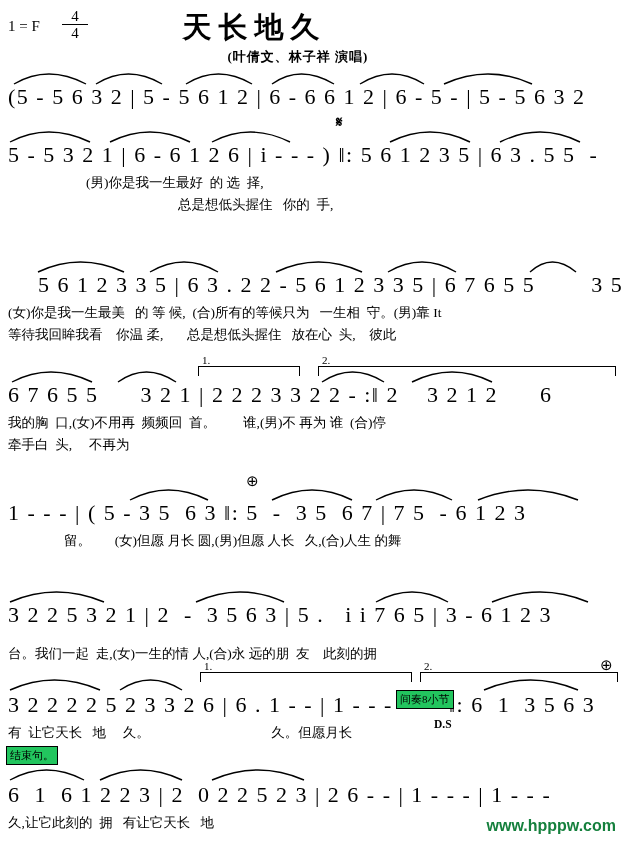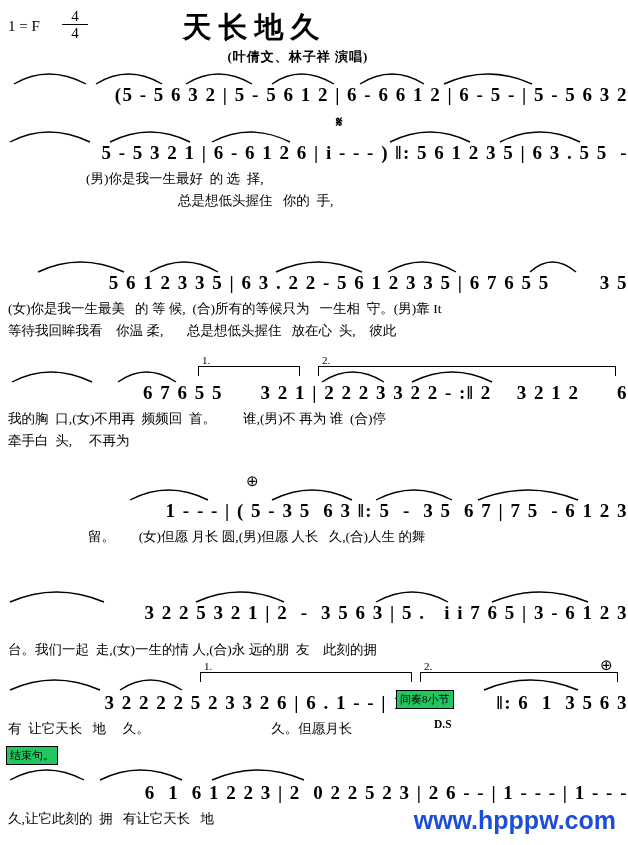--- a/index.html
+++ b/index.html
@@ -69,26 +69,25 @@
     letter-spacing: 1px;
   }
   
   .row {
     position: absolute;
     left: 0;
     width: 628px;
   }
   .notes {
     font-family: "Liberation Serif", serif;
-    font-size: 19px;
-    font-weight: bold;
+    font-size: 22px;
+    font-weight: normal;
     letter-spacing: 1.5px;
     white-space: pre;
     padding-left: 8px;
-    text-align: right;
   }
   .lyric {
     font-family: "Liberation Serif", serif;
     font-size: 13.5px;
     white-space: pre;
     padding-left: 8px;
     letter-spacing: 0px;
   }
   
   svg.arcs {
@@ -124,24 +123,24 @@
   .ds {
     position: absolute;
     font-size: 11.5px;
     font-weight: bold;
     font-family: "Liberation Serif", serif;
   }
   .watermark {
     position: absolute;
     right: 12px;
     bottom: 10px;
-    font-size: 25px;
+    font-size: 16px;
     font-weight: bold;
     font-family: "Liberation Sans", sans-serif;
-    color: #1d4ed8;
+    color: #15803d;
     letter-spacing: 0px;
   }
   .coda {
     position: absolute;
     font-size: 15px;
   }
 </style>
 </head>
 <body>
 
@@ -214,21 +213,21 @@
 
   <div class="row" style="top:486px;">
     <svg class="arcs" width="628" height="22" style="top:-4px;">
       <path d="M130,18 Q168,-2 208,18" stroke="#000" fill="none" stroke-width="1.4"></path>
       <path d="M272,18 Q312,-2 352,18" stroke="#000" fill="none" stroke-width="1.4"></path>
       <path d="M376,18 Q414,-2 452,18" stroke="#000" fill="none" stroke-width="1.4"></path>
       <path d="M478,18 Q528,-2 578,18" stroke="#000" fill="none" stroke-width="1.4"></path>
     </svg>
     <div class="coda" style="left:246px; top:-14px; position:absolute;">⊕</div>
     <div class="notes" style="margin-top:14px;">1 - - - | ( 5 - 3 5  6 3 ‖: 5  -  3 5  6 7 | 7 5  - 6 1 2 3</div>
-    <div class="lyric" style="margin-top:6px; padding-left:88px;">留。       (女)但愿 月长 圆,(男)但愿 人长   久,(合)人生 的舞</div>
+    <div class="lyric" style="margin-top:6px; padding-left:64px;">留。       (女)但愿 月长 圆,(男)但愿 人长   久,(合)人生 的舞</div>
   </div>
 
   <div class="row" style="top:588px;">
     <svg class="arcs" width="628" height="22" style="top:-4px;">
       <path d="M10,18 Q56,-2 104,18" stroke="#000" fill="none" stroke-width="1.4"></path>
       <path d="M196,18 Q240,-2 284,18" stroke="#000" fill="none" stroke-width="1.4"></path>
       <path d="M376,18 Q412,-2 448,18" stroke="#000" fill="none" stroke-width="1.4"></path>
       <path d="M492,18 Q540,-2 588,18" stroke="#000" fill="none" stroke-width="1.4"></path>
     </svg>
     <div class="notes" style="margin-top:14px;">3 2 2 5 3 2 1 | 2  -  3 5 6 3 | 5 .   i i 7 6 5 | 3 - 6 1 2 3</div>

